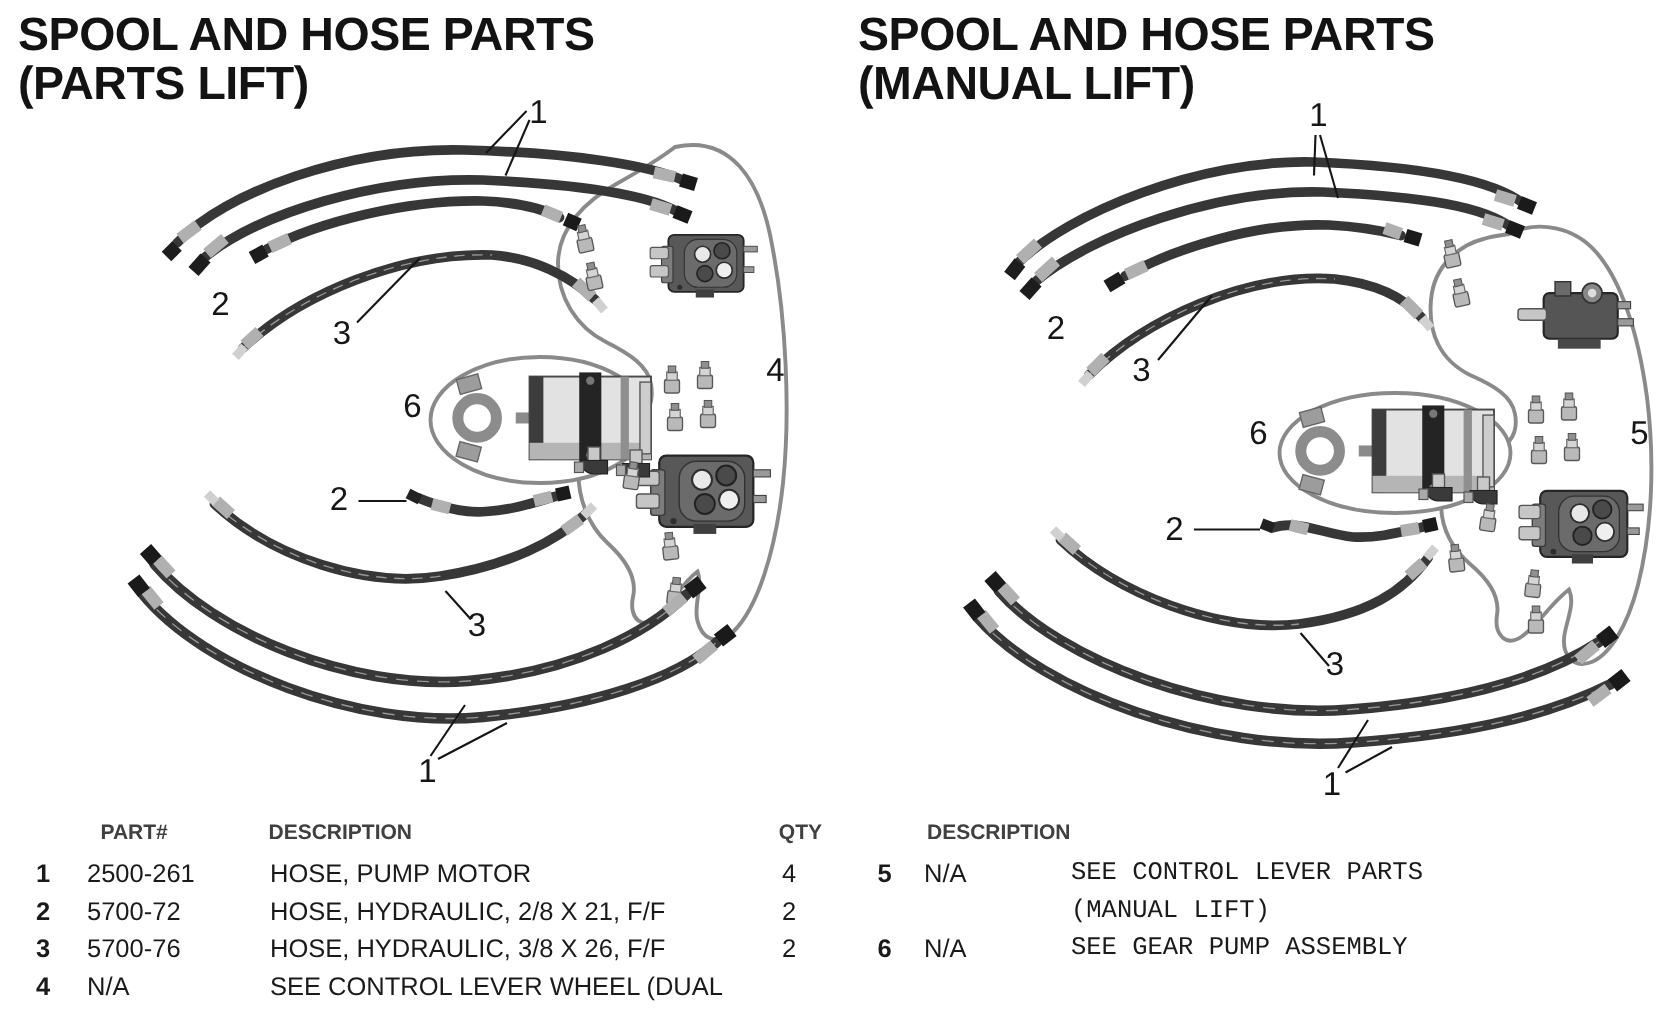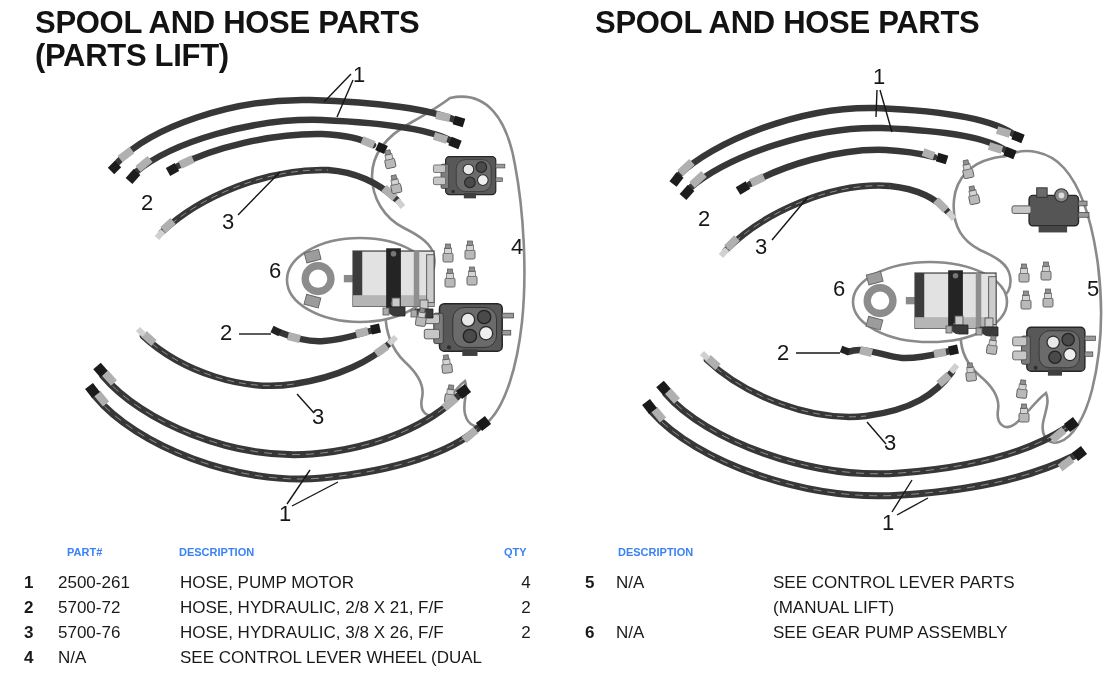--- a/index.html
+++ b/index.html
@@ -1,33 +1,33 @@
 <!DOCTYPE html>
 <html><head>
 <meta charset="utf-8">
 <style>
   html,body{margin:0;padding:0;background:#fff;}
   .page{position:relative;width:1120px;height:675px;background:#ffffff;overflow:hidden;
         font-family:"Liberation Sans",sans-serif;color:#111;}
   .title{position:absolute;top:6px;font-size:31px;font-weight:bold;letter-spacing:-.3px;
-         line-height:33px;color:#131313;white-space:pre;margin-left:23px;}
+         line-height:33px;color:#131313;white-space:pre;}
   .title.left{left:12px;} .title.right{left:572px;}
   .diagram{position:absolute;top:60px;width:560px;height:480px;}
   .diagram.left{left:0;} .diagram.right{left:560px;}
   svg text{font-family:"Liberation Sans",sans-serif;font-size:22px;fill:#161616;}
-  .hdr{position:absolute;font-size:11px;font-weight:bold;color:#3b82f6;white-space:nowrap;}
+  .hdr{position:absolute;font-size:14px;font-weight:bold;color:#404040;white-space:nowrap;}
   .prow{position:absolute;height:25px;font-size:17px;line-height:25px;white-space:nowrap;color:#1a1a1a;}
   .prow .c-ref{position:absolute;left:24px;font-weight:bold;}
   .prow .c-part{position:absolute;left:58px;}
   .prow .c-desc{position:absolute;left:180px;width:345px;white-space:normal;line-height:25px;}
   .prow .c-qty{position:absolute;left:504px;width:44px;text-align:center;}
   .prow2{position:absolute;font-size:17px;line-height:25px;color:#1a1a1a;}
   .prow2 .c-ref{position:absolute;left:585px;font-weight:bold;}
   .prow2 .c-part{position:absolute;left:616px;}
-  .prow2 .c-desc{position:absolute;left:773px;width:285px;}
+  .prow2 .c-desc{position:absolute;left:714px;width:285px;font-family:Liberation Mono, monospace;}
 </style>
 </head>
 <body>
 
 <div class="page">
 
   <svg width="0" height="0" style="position:absolute" aria-hidden="true">
     <defs>
       <g id="sym-fitting">
         <rect x="-5" y="-3" width="10" height="9" rx="1.5" fill="#b9b9b9" stroke="#585858" stroke-width="0.9"></rect>
@@ -75,21 +75,21 @@
         <rect x="98" y="9" width="16" height="66" fill="#242424"></rect>
         <circle cx="106" cy="15" r="3" fill="#777"></circle>
         <circle cx="106" cy="69" r="3" fill="#777"></circle>
         <rect x="128" y="12" width="6" height="60" fill="#8f8f8f"></rect>
         <rect x="142" y="16" width="8" height="52" fill="#cdcdcd" stroke="#555" stroke-width="1"></rect>
       </g>
     </defs>
   </svg>
 
   <div class="title left"><span>SPOOL AND HOSE PARTS</span><br><span>(PARTS LIFT)</span></div>
-  <div class="title right"><span>SPOOL AND HOSE PARTS</span><br></div>
+  <div class="title right"><span>SPOOL AND HOSE PARTS</span><br><span>(MANUAL LIFT)</span></div>
 
   <svg class="diagram left" viewBox="0 0 560 480">
 
     <path fill="none" stroke="#8a8a8a" stroke-width="2.6" d="M450 38 C486 30 507 58 515 105 C524 152 527 215 522 262 C517 308 505 345 489 361
          C478 371 468 366 465 354 C462 343 469 331 465 321 C454 329 448 343 439 351
          C428 361 419 352 422 338 C425 325 416 312 405 302 C392 290 384 270 386 250
          C388 232 404 226 421 222 C432 219 436 208 434 196 C432 184 420 176 404 168
          C384 158 372 138 372 116 C372 92 390 74 412 62 C428 53 441 45 450 38 Z"></path>
 
     <ellipse cx="360" cy="220" rx="73" ry="42" fill="#ffffff" stroke="#8a8a8a" stroke-width="2.6"></ellipse>
@@ -316,21 +316,21 @@
     <g>
       <line x1="332" y1="452" x2="352" y2="420" stroke="#161616" stroke-width="1.4"></line>
       <line x1="337" y1="455" x2="368" y2="438" stroke="#161616" stroke-width="1.4"></line>
       <text x="328" y="470" text-anchor="middle">1</text>
     </g>
   </svg>
 
   <div>
     <span class="hdr" style="left:67px;top:546px;">PART#</span>
     <span class="hdr" style="left:179px;top:546px;">DESCRIPTION</span>
-    <span class="hdr" style="left:504px;top:546px;width:44px;text-align:left;">QTY</span>
+    <span class="hdr" style="left:504px;top:546px;width:44px;text-align:right;">QTY</span>
 
     <div class="prow" style="left:0;top:570px;width:560px;">
       <span class="c-ref">1</span>
       <span class="c-part">2500-261</span>
       <span class="c-desc">HOSE, PUMP MOTOR</span>
       <span class="c-qty">4</span>
     </div>
     <div class="prow" style="left:0;top:595px;width:560px;">
       <span class="c-ref">2</span>
       <span class="c-part">5700-72</span>

